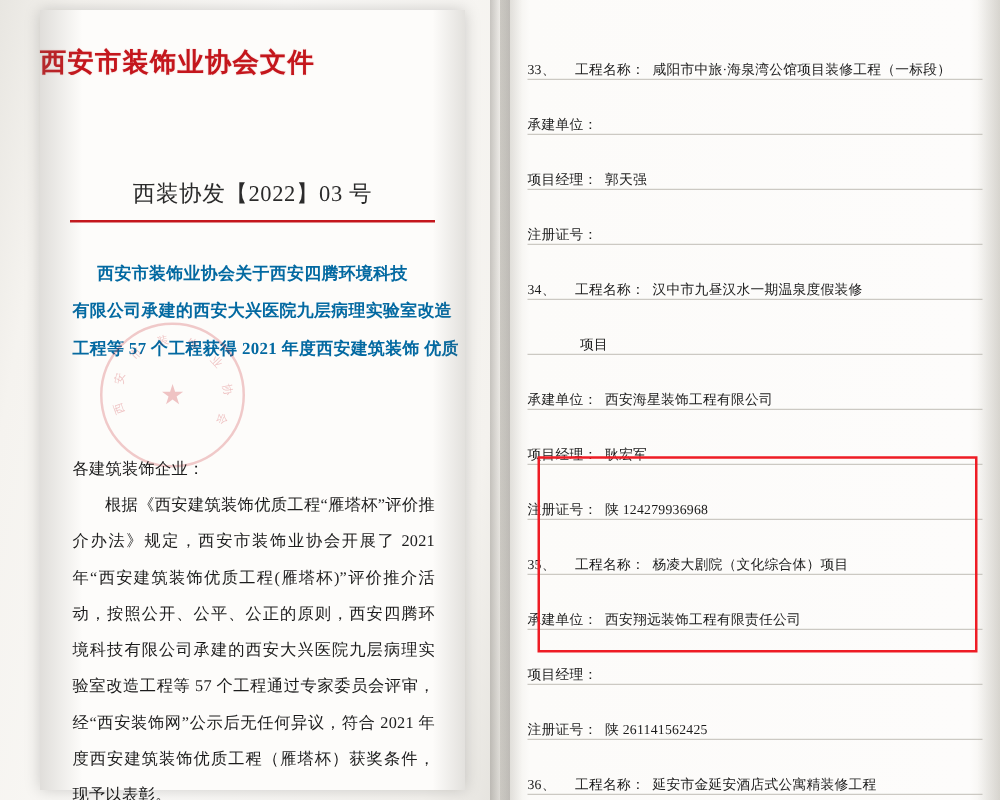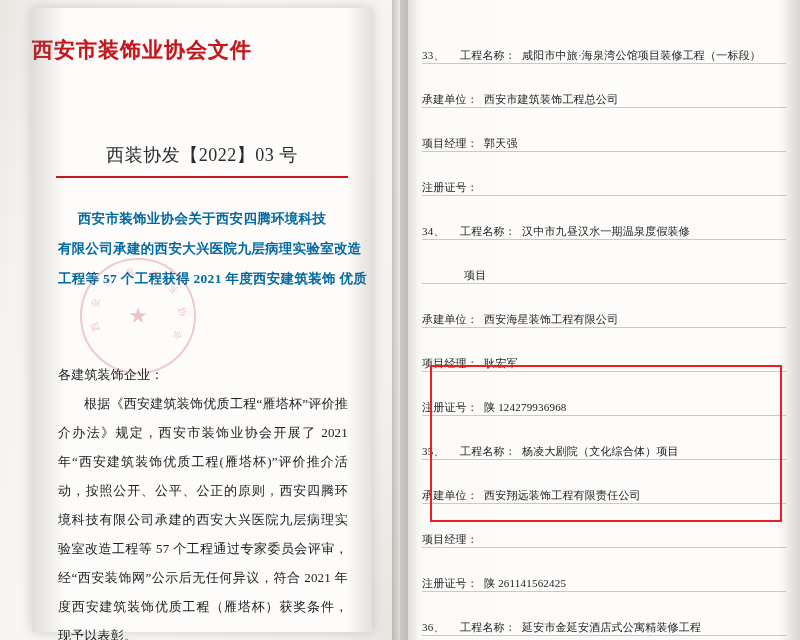--- a/index.html
+++ b/index.html
@@ -305,21 +305,20 @@
       <div id="list">
 
         <div class="entry">
           <div class="row">
             <span class="num">33、</span>
             <span class="lbl">工程名称：</span>
             <span class="val">咸阳市中旅·海泉湾公馆项目装修工程（一标段）</span>
           </div>
           <div class="row">
             <span class="lbl">承建单位：</span>
-            <span class="val">西安市建筑装饰工程总公司</span>
           </div>
           <div class="row">
             <span class="lbl">项目经理：</span>
             <span class="val">郭天强</span>
           </div>
           <div class="row">
             <span class="lbl">注册证号：</span>
           </div>
         </div>
 

